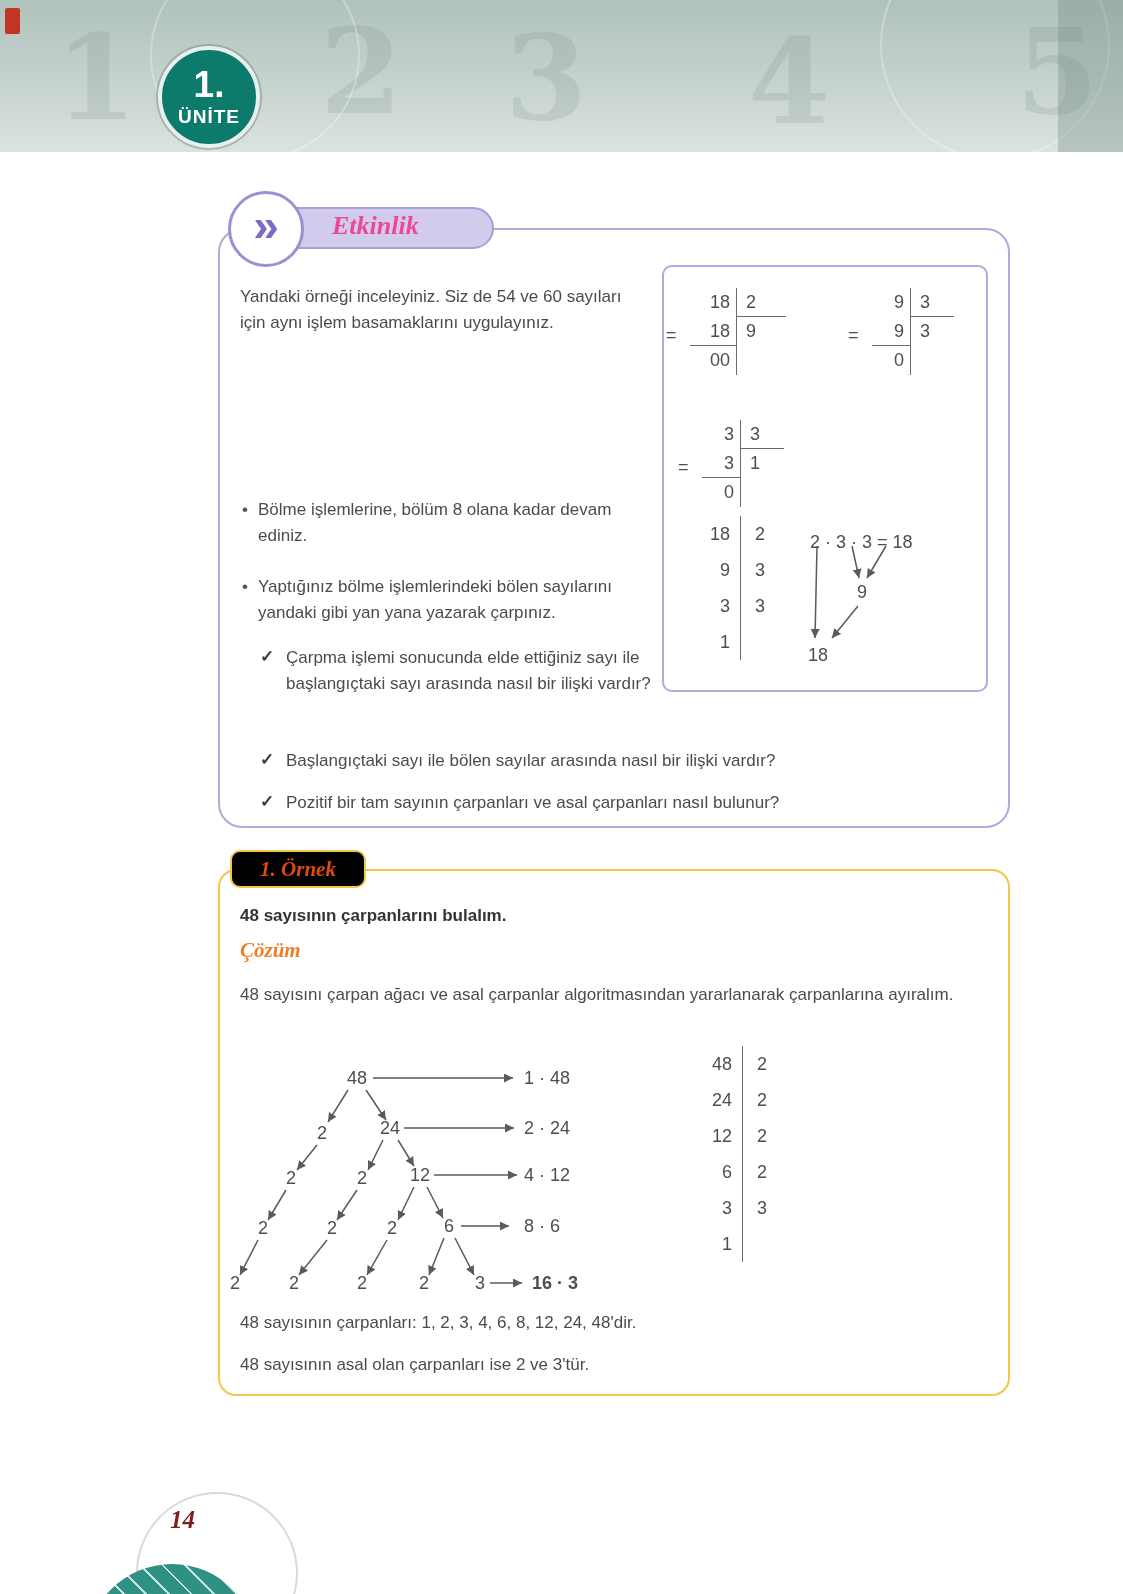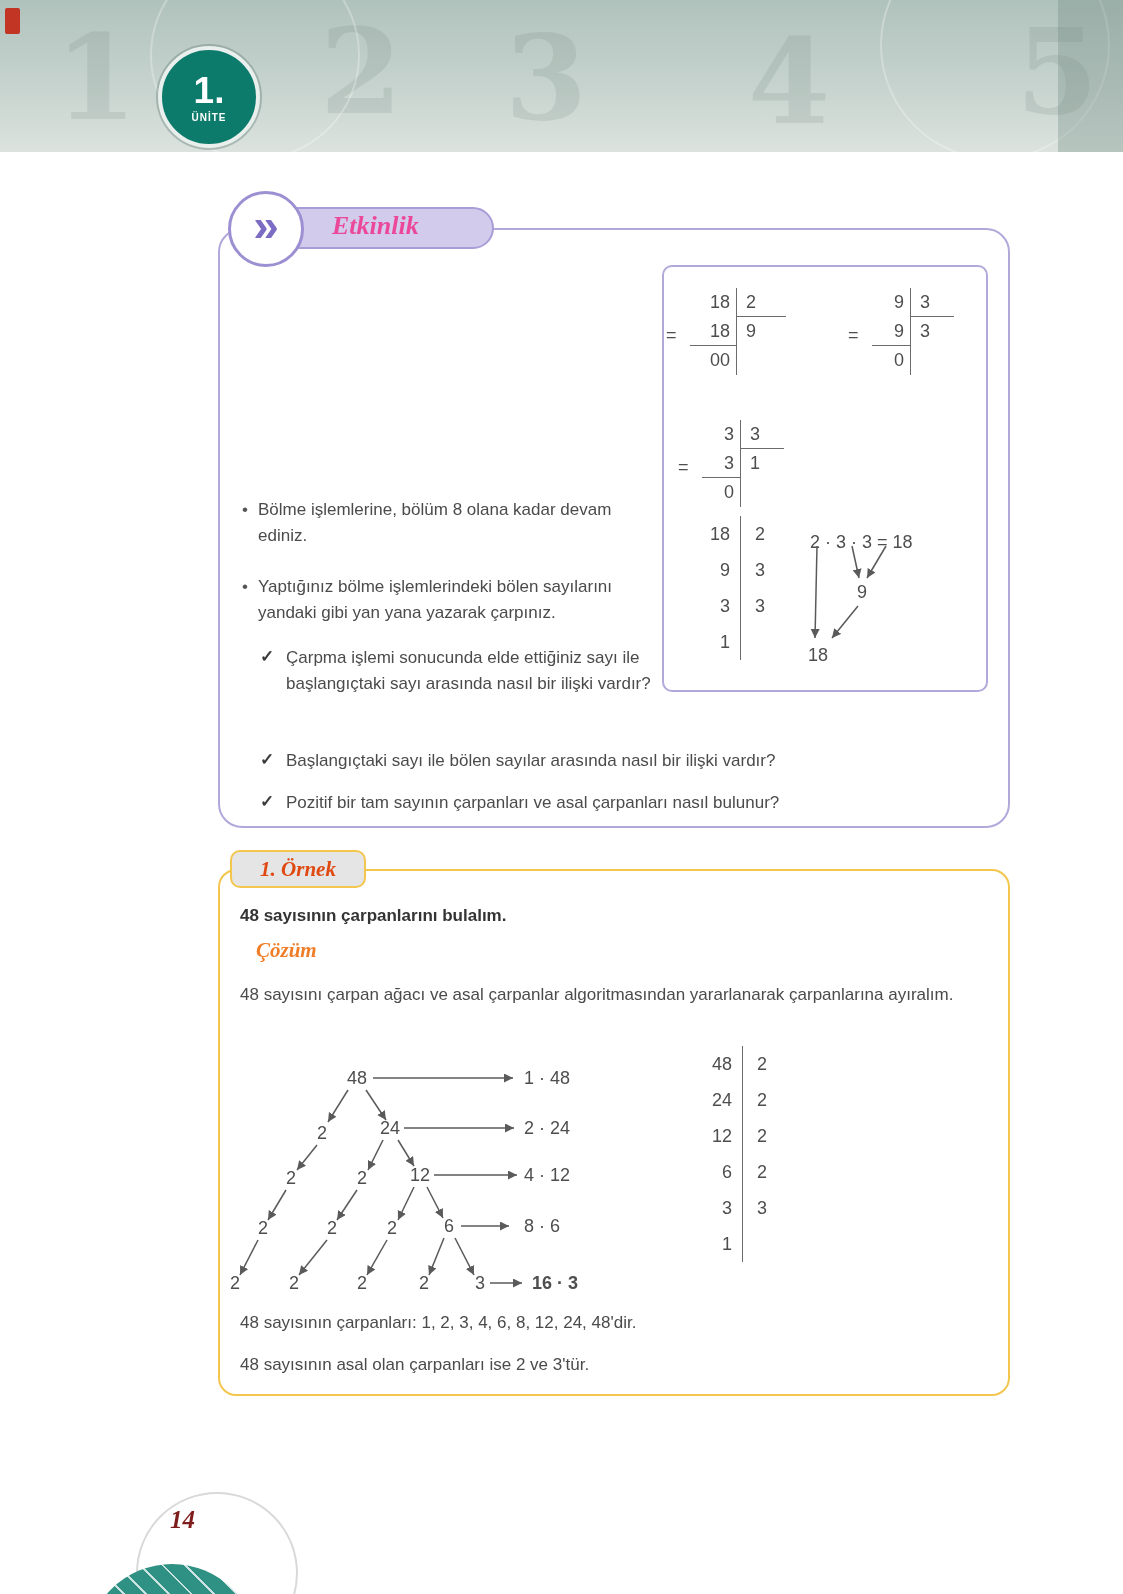--- a/index.html
+++ b/index.html
@@ -18,21 +18,21 @@
   .ghost { position:absolute; font-family:"DejaVu Serif",serif; font-weight:bold;
     font-size:118px; color:rgba(104,126,119,0.16); user-select:none; }
   .banner-circle { position:absolute; border:2px solid rgba(255,255,255,0.28); border-radius:50%; }
   .corner-mark { position:absolute; left:5px; top:8px; width:15px; height:26px;
     background:#c23424; border-radius:2px; }
 
   .badge { position:absolute; left:158px; top:46px; width:102px; height:102px; border-radius:50%;
     background:#0d7b6c; border:4px solid #e9efec; box-shadow:0 0 0 2px rgba(110,135,128,0.45);
     display:flex; flex-direction:column; align-items:center; justify-content:center; color:#fff; }
   .badge .num { font-size:37px; font-weight:bold; line-height:1; }
-  .badge .lbl { font-size:10px; font-weight:bold; letter-spacing:1px; margin-top:3px; }
+  .badge .lbl { font-size:19px; font-weight:bold; letter-spacing:1px; margin-top:3px; }
 
   
   .etk-box { position:absolute; left:218px; top:228px; width:792px; height:600px;
     border:2px solid #b2a8da; border-radius:24px; background:#fff; }
   .etk-pill { position:absolute; left:252px; top:207px; width:242px; height:42px;
     background:#d2cbec; border:2px solid #a99dd8; border-radius:21px; }
   .etk-label { position:absolute; left:332px; top:211px;
     font:italic bold 26px "Liberation Serif",serif; color:#ec4899; }
   .etk-icon { position:absolute; left:228px; top:191px; width:76px; height:76px; border-radius:50%;
     background:#fff; border:3px solid #9c8fd2; display:flex; align-items:center; justify-content:center; }
@@ -68,21 +68,21 @@
   .ptable .pl { min-width:44px; }
 
   .prod-expr { position:absolute; font-size:18px; color:#4e4e4e; }
   .node { position:absolute; transform:translate(-50%,-50%); font-size:18px; color:#4e4e4e; }
   .pair { position:absolute; transform:translateY(-50%); font-size:18px; color:#4e4e4e; }
 
   
   .ornek-box { position:absolute; left:218px; top:869px; width:792px; height:527px;
     border:2px solid #f3c64e; border-radius:18px; background:#fff; }
   .ornek-pill { position:absolute; left:230px; top:850px; width:136px; height:38px;
-    background:#e5e5e5; border:2px solid #f3c64e; border-radius:10px;
+    background:#000000; border:2px solid #f3c64e; border-radius:10px;
     display:flex; align-items:center; justify-content:center;
     font:italic bold 21px "Liberation Serif",serif; color:#e04a12; }
   .statement { font-weight:bold; color:#343434; }
   .cozum { position:absolute; font:italic bold 21px "Liberation Serif",serif; color:#f07d28; }
 
   svg.arrows { position:absolute; overflow:visible; }
 
   
   .page-circle { position:absolute; left:136px; top:1492px; width:162px; height:162px;
     border-radius:50%; border:2px solid #d9d9d9; background:#fff; }
@@ -114,20 +114,21 @@
     <div class="lbl">ÜNİTE</div>
   </div>
 
   <div class="etk-box"></div>
   <div class="etk-pill"></div>
   <span class="etk-label">Etkinlik</span>
   <div class="etk-icon">
       <span>»</span>
     </div>
 
+  <div class="t" style="left:240px;top:284px;width:408px;">Yandaki örneği inceleyiniz. Siz de 54 ve 60 sayıları için aynı işlem basamaklarını uygulayınız.</div>
 
   <div class="t rel bullet" style="left:258px;top:497px;width:394px;position:absolute;">Bölme işlemlerine, bölüm 8 olana kadar devam ediniz.</div>
   <div class="t rel bullet" style="left:258px;top:574px;width:394px;position:absolute;">Yaptığınız bölme işlemlerindeki bölen sayılarını yandaki gibi yan yana yazarak çarpınız.</div>
 
   <div class="t rel check" style="left:286px;top:748px;width:690px;position:absolute;">Başlangıçtaki sayı ile bölen sayılar arasında nasıl bir ilişki vardır?</div>
   <div class="t rel check" style="left:286px;top:645px;width:372px;position:absolute;">Çarpma işlemi sonucunda elde ettiğiniz sayı ile başlangıçtaki sayı arasında nasıl bir ilişki vardır?</div>
   <div class="t rel check" style="left:286px;top:790px;width:690px;position:absolute;">Pozitif bir tam sayının çarpanları ve asal çarpanları nasıl bulunur?</div>
 
   <div class="diagram-box"></div>
 
@@ -205,21 +206,21 @@
     <line x1="68" y1="76" x2="42" y2="108" stroke="#5a5a5a" stroke-width="1.5" marker-end="url(#ah)"></line>
     <line x1="27" y1="16" x2="25" y2="108" stroke="#5a5a5a" stroke-width="1.5" marker-end="url(#ah)"></line>
   </svg>
 
   <div class="ornek-box"></div>
   <div class="ornek-pill">
     <span>1. Örnek</span>
   </div>
 
   <div class="t statement" style="left:240px;top:903px;width:700px;">48 sayısının çarpanlarını bulalım.</div>
-  <span class="cozum" style="left:240px;top:938px;margin-left:16px;">Çözüm</span>
+  <span class="cozum" style="left:240px;top:938px;">Çözüm</span>
   <div class="t" style="left:240px;top:982px;width:768px;">48 sayısını çarpan ağacı ve asal çarpanlar algoritmasından yararlanarak çarpanlarına ayıralım.</div>
 
   <svg class="arrows" style="left:218px;top:1048px;" width="530" height="250">
     <line x1="130" y1="42" x2="110" y2="74" stroke="#5a5a5a" stroke-width="1.5" marker-end="url(#ah)"></line>
     <line x1="148" y1="42" x2="168" y2="72" stroke="#5a5a5a" stroke-width="1.5" marker-end="url(#ah)"></line>
     <line x1="99" y1="97" x2="79" y2="122" stroke="#5a5a5a" stroke-width="1.5" marker-end="url(#ah)"></line>
     <line x1="165" y1="92" x2="150" y2="122" stroke="#5a5a5a" stroke-width="1.5" marker-end="url(#ah)"></line>
     <line x1="180" y1="92" x2="196" y2="118" stroke="#5a5a5a" stroke-width="1.5" marker-end="url(#ah)"></line>
     <line x1="68" y1="142" x2="50" y2="172" stroke="#5a5a5a" stroke-width="1.5" marker-end="url(#ah)"></line>
     <line x1="139" y1="142" x2="119" y2="172" stroke="#5a5a5a" stroke-width="1.5" marker-end="url(#ah)"></line>

